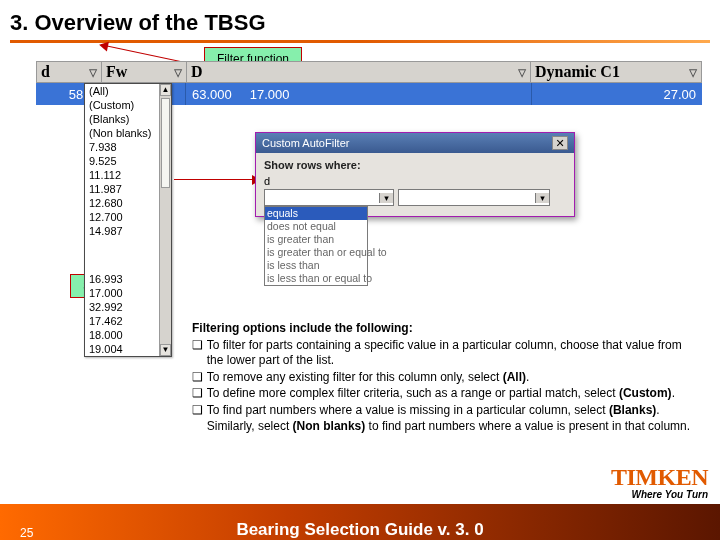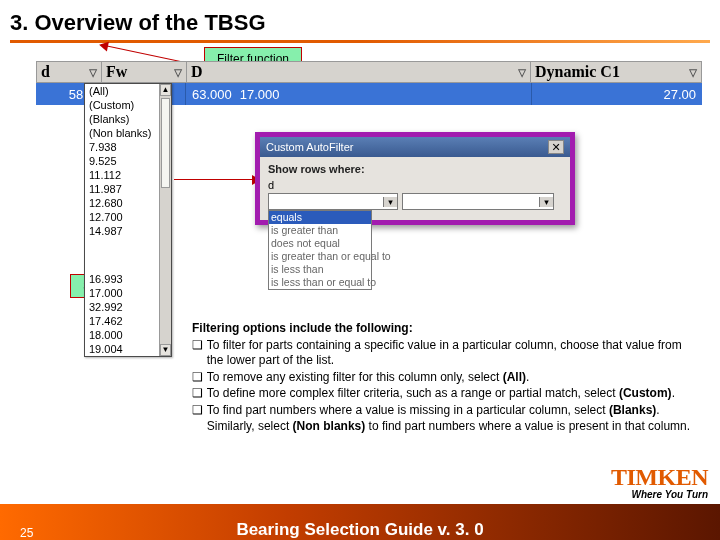--- a/index.html
+++ b/index.html
@@ -17,21 +17,21 @@
   .col-d { width: 65px; }
   .col-fw { width: 85px; }
   .col-dyn0 { flex: 1; }
   .col-dyn1 { width: 170px; }
 
   .grid-row { position: absolute; top: 36px; left: 36px; right: 18px; height: 22px; background: #3a73d6; display: flex; color: #fff; font-family: Verdana, sans-serif; font-size: 13px; }
   .grid-row .cell { display: flex; align-items: center; justify-content: flex-end; padding: 0 6px; border-right: 1px solid #2a5aaa; }
   .grid-row .cell:last-child { border-right: none; }
   .cell-d { width: 65px; }
   .cell-fw { width: 85px; }
-  .cell-dyn0 { flex: 1; display: flex; }
+  .cell-dyn0 { flex: 1; display: flex; gap: 10px; }
   .cell-dyn1 { width: 170px; }
 
   
   .callout { position: absolute; border: 1.5px solid #c00000; background: #86efac; font-size: 12px; color: #000; padding: 2px 6px; }
   .callout-filter { top: 0px; left: 204px; padding: 4px 12px; }
   .callout-sort { top: 227px; left: 70px; padding: 4px 12px; }
 
   
   .dropdown { position: absolute; top: 36px; left: 84px; width: 88px; background: #fff; border: 1px solid #4a4a4a; box-shadow: 1px 1px 2px rgba(0,0,0,0.3); font-size: 11px; }
   .dropdown .item { padding: 0 4px; line-height: 14px; white-space: nowrap; }
@@ -43,21 +43,21 @@
 
   
   .arrow { position: absolute; height: 0; border-top: 1.5px solid #c00000; }
   .arrow::after { content: ""; position: absolute; right: -2px; top: -5px; border: 5px solid transparent; border-left: 9px solid #c00000; }
   .arrow.left-pt::after { right: auto; left: -2px; border-left: none; border-right: 9px solid #c00000; }
   .arrow-filter1 { top: 8px; left: 100px; width: 104px; -webkit-transform: rotate(12deg); transform: rotate(12deg); }
   .arrow-filter1.left-pt {}
   .arrow-filter2 { top: 132px; left: 174px; width: 90px; }
 
   
-  .dialog { position: absolute; top: 85px; left: 255px; width: 320px; background: #e6e3de; border: 5px solid #a21caf; box-shadow: 2px 3px 6px rgba(0,0,0,0.4); font-size: 11px; }
+  .dialog { position: absolute; top: 85px; left: 255px; width: 320px; background: #e6e3de; border: 1px solid #a21caf; box-shadow: 2px 3px 6px rgba(0,0,0,0.4); font-size: 11px; }
   .dialog .titlebar { background: linear-gradient(to bottom, #5a7fb5, #3a5a90); color: #fff; padding: 3px 6px; display: flex; justify-content: space-between; align-items: center; }
   .dialog .titlebar .closebox { width: 16px; height: 14px; background: #d6d3ce; color: #000; font-size: 11px; text-align: center; line-height: 13px; border: 1px solid #888; }
   .dialog .body { padding: 6px 8px 10px 8px; }
   .dialog .lbl { font-weight: bold; color: #222; }
   .dialog .sub { margin: 4px 0 2px 0; }
   .dialog .combo-row { display: flex; gap: 4px; align-items: flex-start; }
   .dialog .combo { background: #fff; border: 1px solid #7a7a7a; height: 17px; display: flex; align-items: center; justify-content: space-between; padding: 0 0 0 3px; font-size: 11px; }
   .dialog .combo .btn { width: 14px; text-align: center; background: #d6d3ce; border-left: 1px solid #7a7a7a; font-size: 9px; }
   .dialog .combo-wrap { position: relative; }
   .dialog .combo-list { position: absolute; left: 0; top: 17px; width: 104px; background: #fff; border: 1px solid #7a7a7a; font-size: 10.5px; color: #666; }
@@ -168,22 +168,22 @@
       <div class="lbl">Show rows where:</div>
       <div class="sub">d</div>
       <div class="combo-row">
         <div class="combo-wrap">
           <div class="combo" style="width:130px">
               <span></span>
               <span class="btn">▾</span>
             </div>
           <div class="combo-list">
             <div class="opt sel">equals</div>
+            <div class="opt">does not equal</div>
             <div class="opt">is greater than</div>
-            <div class="opt">does not equal</div>
             <div class="opt">is greater than or equal to</div>
             <div class="opt">is less than</div>
             <div class="opt">is less than or equal to</div>
           </div>
         </div>
         <div class="combo" style="width:152px">
             <span></span>
             <span class="btn">▾</span>
           </div>
       </div>

